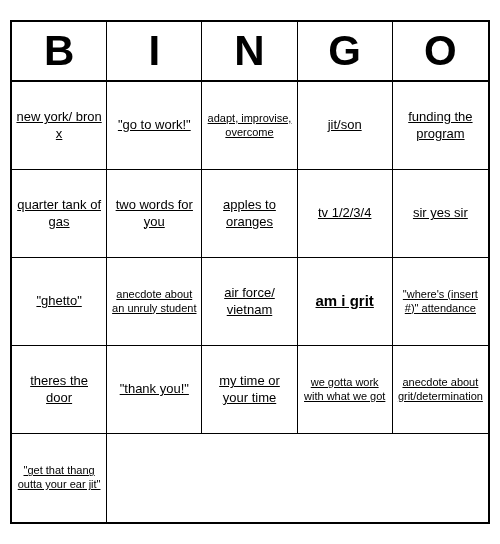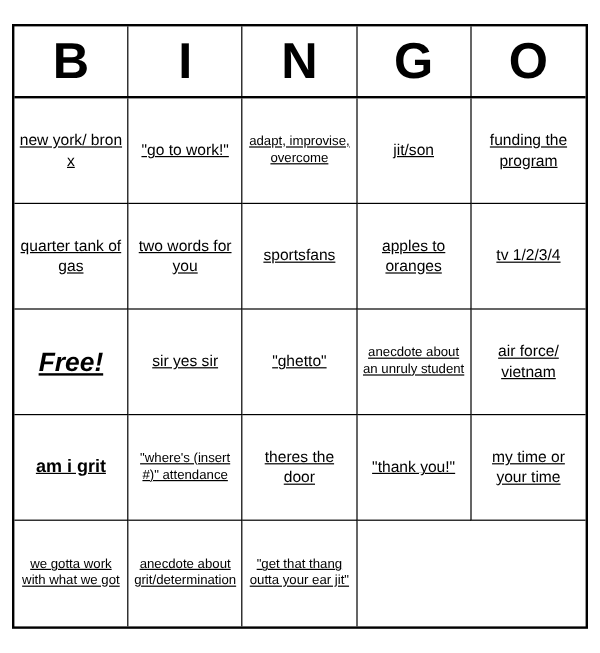--- a/index.html
+++ b/index.html
@@ -77,24 +77,22 @@
       <div class="bingo-letter">O</div>
     </div>
   <div class="bingo-grid">
   <div class="bingo-cell">new york/ bron x</div>
       <div class="bingo-cell">"go to work!"</div>
       <div class="bingo-cell small-text">adapt, improvise, overcome</div>
       <div class="bingo-cell">jit/son</div>
       <div class="bingo-cell">funding the program</div>
       <div class="bingo-cell">quarter tank of gas</div>
       <div class="bingo-cell">two words for you</div>
-      <div class="bingo-cell">sportsfans</div>
       <div class="bingo-cell">apples to oranges</div>
       <div class="bingo-cell">tv 1/2/3/4</div>
-      <div class="bingo-cell free">Free!</div>
       <div class="bingo-cell">sir yes sir</div>
       <div class="bingo-cell">"ghetto"</div>
       <div class="bingo-cell small-text">anecdote about an unruly student</div>
       <div class="bingo-cell">air force/ vietnam</div>
       <div class="bingo-cell large-text">am i grit</div>
       <div class="bingo-cell small-text">"where's (insert #)" attendance</div>
       <div class="bingo-cell">theres the door</div>
       <div class="bingo-cell">"thank you!"</div>
       <div class="bingo-cell">my time or your time</div>
       <div class="bingo-cell small-text">we gotta work with what we got</div>

